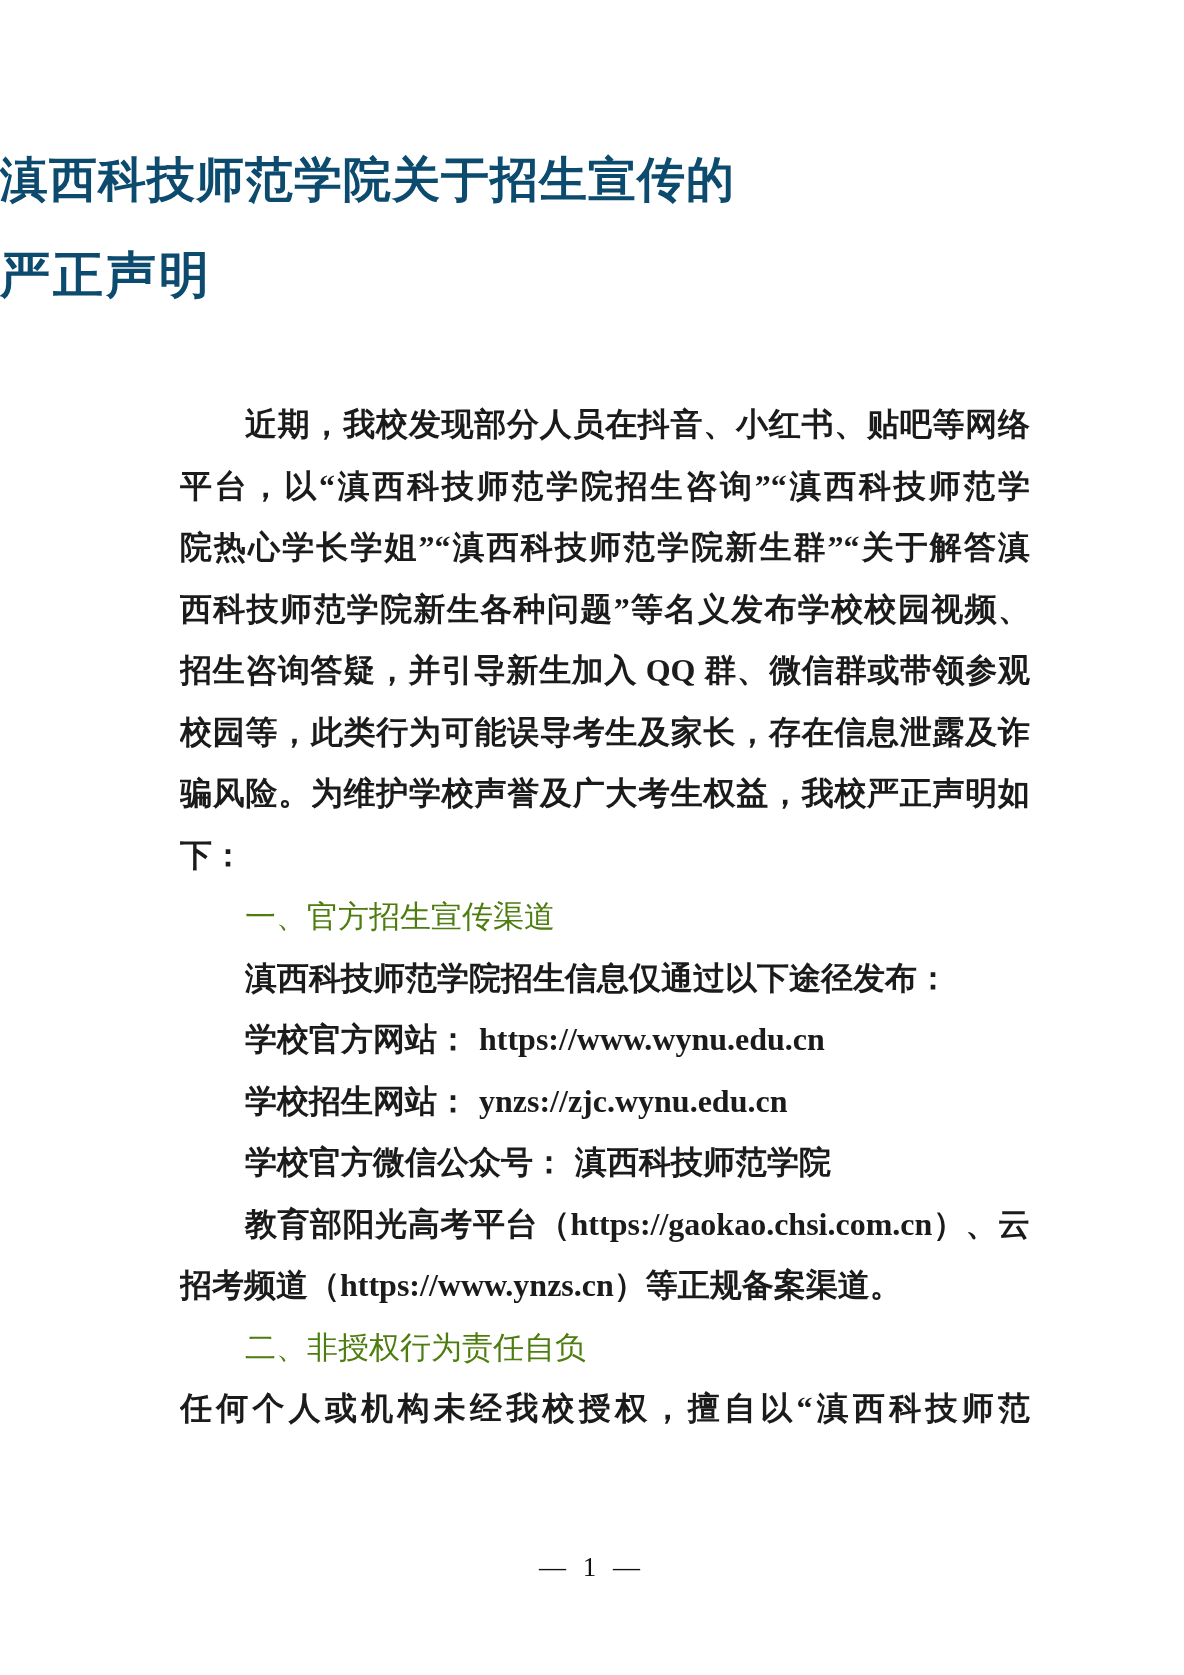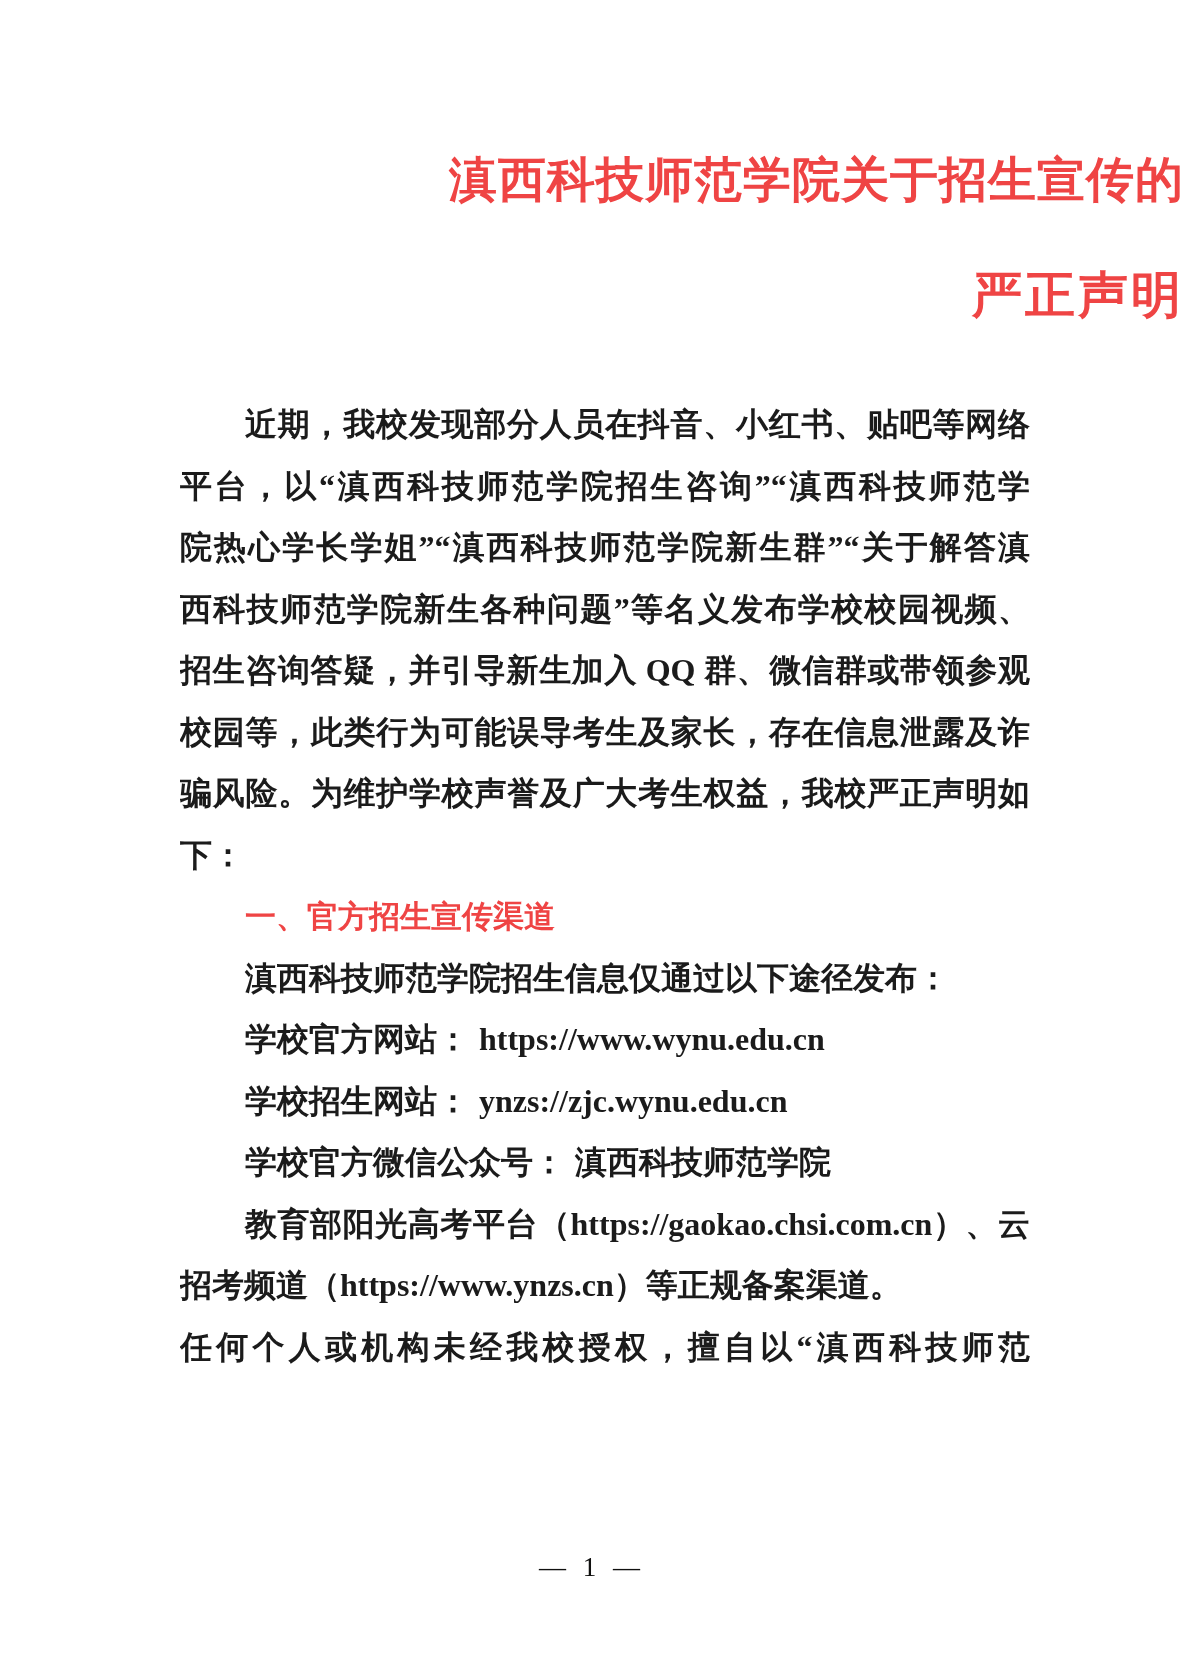--- a/index.html
+++ b/index.html
@@ -14,34 +14,34 @@
     background: #ffffff;
     overflow: hidden;
     font-family: "Liberation Serif", serif;
     color: #1b1b1b;
   }
   .title {
     position: absolute;
     top: 152px;
     left: 0;
     width: 100%;
-    text-align: right;
+    text-align: left;
     font-family: "Liberation Serif", serif;
     font-weight: bold;
-    color: #ef4444;
+    color: #0c4a6e;
   }
   .title-l1 {
     font-size: 48px;
     line-height: 56px;
     letter-spacing: 1px;
   }
   .title-l2 {
     font-size: 50px;
     line-height: 56px;
-    margin-top: 59px;
+    margin-top: 39px;
     letter-spacing: 3px;
   }
   .body-block {
     position: absolute;
     top: 394px;
     left: 180px;
     width: 850px;
     font-size: 32px;
   }
   .line {
@@ -54,23 +54,23 @@
   }
   .line.open {
     text-align: left;
     text-align-last: left;
   }
   .indent {
     padding-left: 65px;
   }
   .heading {
     font-family: "Liberation Sans", sans-serif;
-    font-weight: bold;
+    font-weight: normal;
     font-size: 31px;
-    color: #ef4444;
+    color: #4d7c0f;
   }
   .channel-value {
     margin-left: 10px;
   }
   .footer {
     position: absolute;
     top: 1552px;
     left: 0;
     width: 100%;
     text-align: center;
@@ -109,19 +109,20 @@
     <div class="line open indent">
       <span>学校招生网站：</span><span class="channel-value">ynzs://zjc.wynu.edu.cn</span>
     </div>
     <div class="line open indent">
       <span>学校官方微信公众号：</span><span class="channel-value">滇西科技师范学院</span>
     </div>
 
     <div class="line indent">教育部阳光高考平台（https://gaokao.chsi.com.cn）、云南</div>
     <div class="line open">招考频道（https://www.ynzs.cn）等正规备案渠道。</div>
 
+    <div class="line open indent heading">二、非授权行为责任自负</div>
     <div class="line">任何个人或机构未经我校授权，擅自以“滇西科技师范</div>
 
   </div>
 
   <div class="footer">— 1 —</div>
 
 </div>
 
 </body></html>

